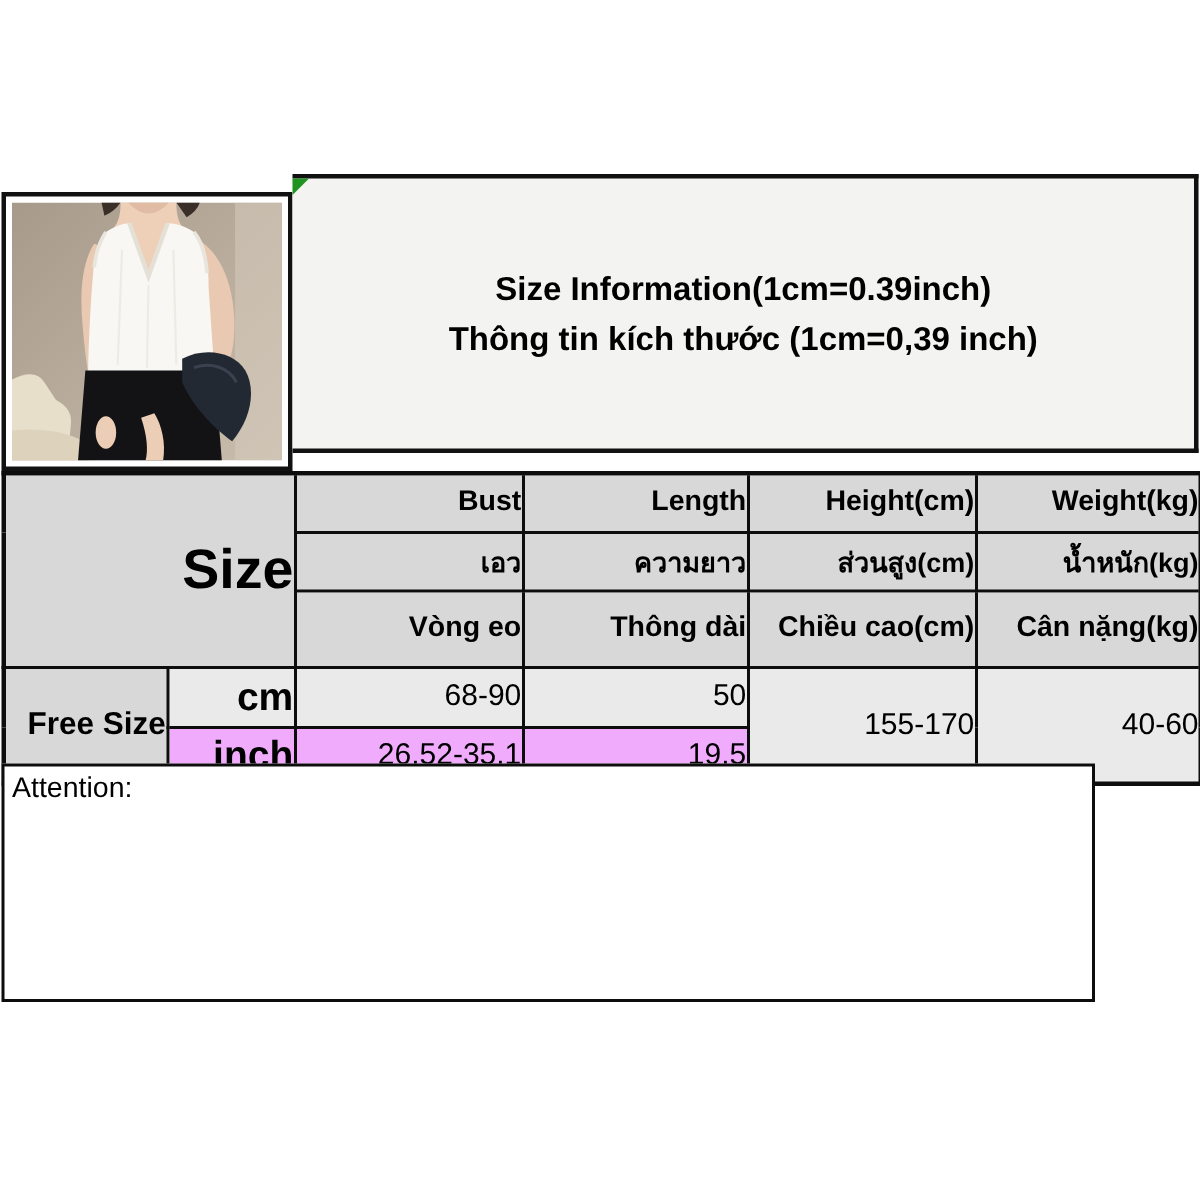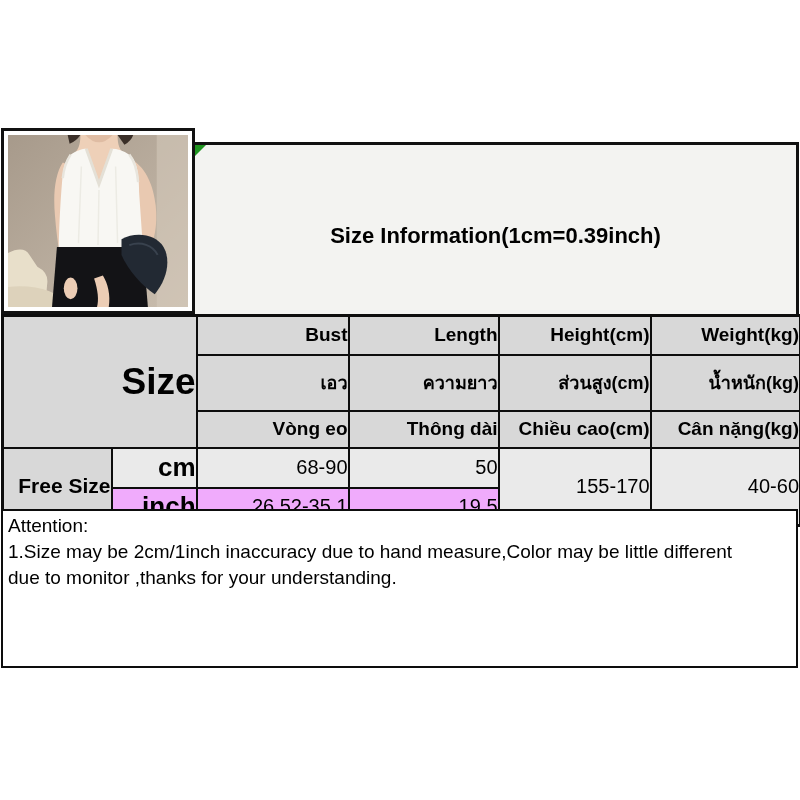--- a/index.html
+++ b/index.html
@@ -7,21 +7,21 @@
     position:relative;width:800px;height:800px;background:#ffffff;overflow:hidden;
     font-family:"Liberation Sans","DejaVu Sans",sans-serif;color:#000;
   }
   
   .photo-cell{
     position:absolute;left:1px;top:128px;width:194px;height:186px;
     box-sizing:border-box;border:3px solid #111;background:#fff;padding:4px;
   }
   .photo-cell svg{display:block;width:100%;height:100%;}
   .title-cell{
-    position:absolute;left:195px;top:142px;width:604px;height:186px;
+    position:absolute;left:195px;top:116px;width:604px;height:186px;
     box-sizing:border-box;border:3px solid #111;border-left:none;
     background:#f3f3f1;display:flex;flex-direction:column;
     align-items:center;justify-content:center;text-align:center;
   }
   .title-line{font-weight:bold;font-size:22px;line-height:33px;white-space:nowrap;}
   .title-line.th{font-size:21px;}
   .corner-marker{
     position:absolute;left:0;top:0;width:0;height:0;
     border-top:11px solid #1f9420;border-right:11px solid transparent;
   }
@@ -40,21 +40,21 @@
   td.bg-white{background:#f0abfc;}
   .t-size{font-size:37px;font-weight:bold;}
   .t-head{font-size:19px;font-weight:bold;}
   .t-th{font-size:18px;font-weight:bold;}
   .t-vi{font-size:19px;font-weight:bold;}
   .t-freesize{font-size:21px;font-weight:bold;}
   .t-unit{font-size:26px;font-weight:bold;}
   .t-val{font-size:20px;font-weight:normal;}
   
   .attention-box{
-    position:absolute;left:1px;top:509px;width:797px;height:159px;
+    position:absolute;left:1px;top:509px;width:729px;height:159px;
     box-sizing:border-box;border:2px solid #0d0d0d;background:#fff;
     padding:2px 38px 0 5px;
   }
   .attention-box div{font-size:19px;line-height:26px;font-weight:normal;}
 </style>
 </head>
 <body>
 
 <div class="canvas">
 
@@ -93,46 +93,47 @@
       <path d="M124,112 C136,108 148,112 153,122" stroke="#39424e" stroke-width="2" fill="none"></path>
 
       <path d="M88,146 C92,158 93,168 91,175 L103,175 C105,163 102,151 97,143 Z" fill="#eccdb5"></path>
       <ellipse cx="64" cy="156" rx="7" ry="11" fill="#eccdb5"></ellipse>
     </svg>
   </div>
 
   <div class="title-cell">
     <span class="corner-marker"></span>
     <div class="title-line">Size Information(1cm=0.39inch)</div>
+    <div class="title-line">Thông tin kích thước (1cm=0,39 inch)</div>
   </div>
 
   <table class="size-table">
     <colgroup>
       <col style="width:109px">
         <col style="width:85px">
         <col style="width:152px">
       <col style="width:150px">
         <col style="width:152px">
         <col style="width:150px">
     </colgroup>
     <tbody>
         <tr style="height:39px">
       <td class="bg-head t-size" rowspan="3" colspan="2">Size</td>
       <td class="bg-head t-head">Bust</td>
       <td class="bg-head t-head">Length</td>
       <td class="bg-head t-head">Height(cm)</td>
       <td class="bg-head t-head">Weight(kg)</td>
     </tr>
-    <tr style="height:56px">
+    <tr style="height:39px">
       <td class="bg-head t-th">เอว</td>
       <td class="bg-head t-th">ความยาว</td>
       <td class="bg-head t-th">ส่วนสูง(cm)</td>
       <td class="bg-head t-th">น้ำหนัก(kg)</td>
     </tr>
-    <tr style="height:37px">
+    <tr style="height:51px">
       <td class="bg-head t-vi">Vòng eo</td>
       <td class="bg-head t-vi">Thông dài</td>
       <td class="bg-head t-vi">Chiều cao(cm)</td>
       <td class="bg-head t-vi">Cân nặng(kg)</td>
     </tr>
     <tr style="height:40px">
       <td class="bg-head t-freesize" rowspan="2">Free Size</td>
       <td class="bg-sub t-unit">cm</td>
       <td class="bg-sub t-val">68-90</td>
       <td class="bg-sub t-val">50</td>
@@ -142,16 +143,15 @@
     <tr style="height:38px">
       <td class="bg-white t-unit">inch</td>
       <td class="bg-white t-val">26.52-35.1</td>
       <td class="bg-white t-val">19.5</td>
     </tr>
   </tbody>
     </table>
 
   <div class="attention-box">
     <div>Attention:</div>
-    <div>1.Size may be 2cm/1inch inaccuracy due to hand measure,Color may be little different due to monitor ,thanks for your understanding.</div>
   </div>
 
 </div>
 
 </body></html>

